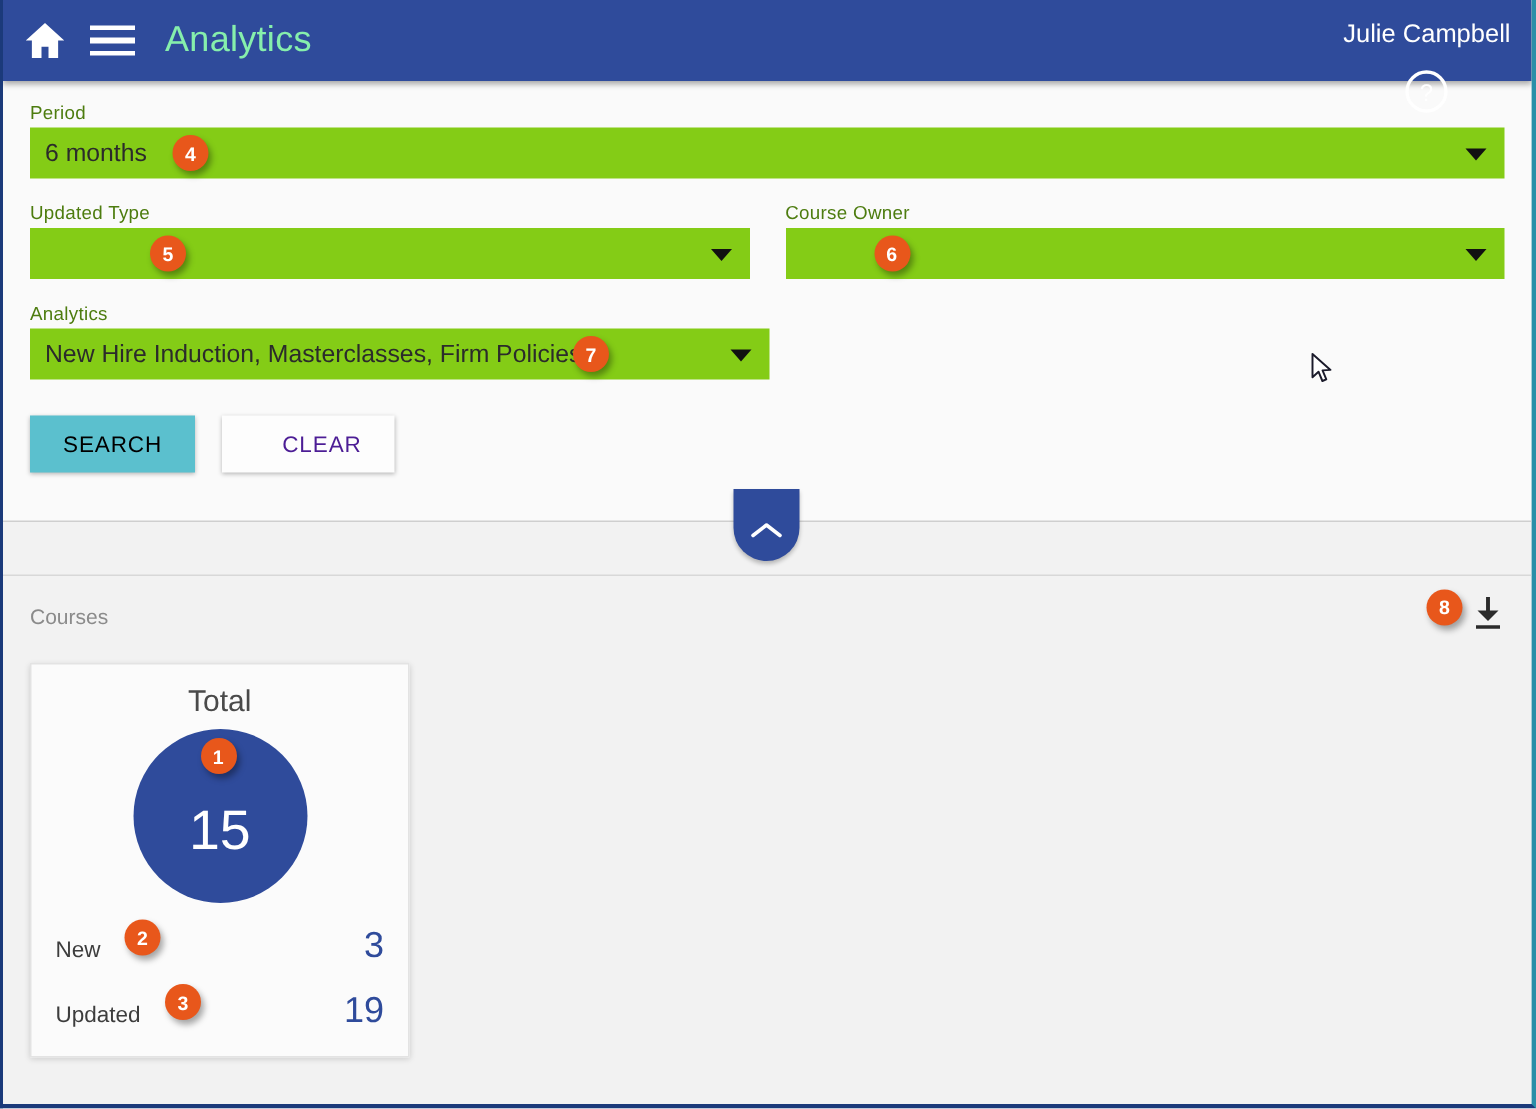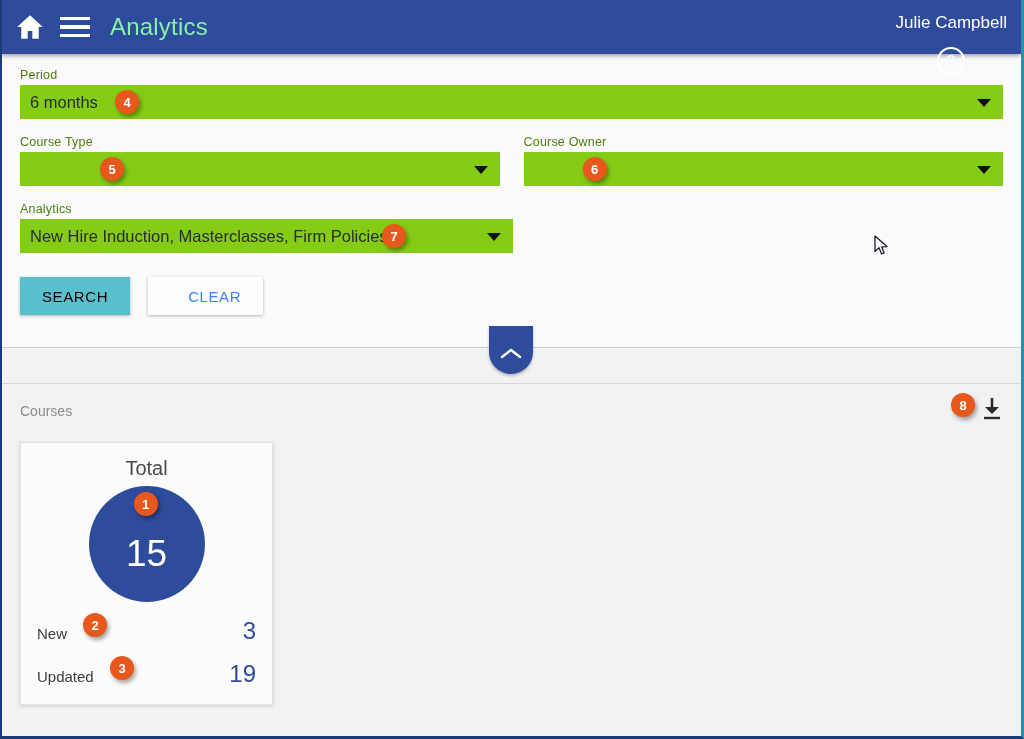--- a/index.html
+++ b/index.html
@@ -120,21 +120,21 @@
     border: none;
     height: 38px;
     padding: 0 22px;
     font-size: 15px;
     font-family: "Liberation Sans", sans-serif;
     letter-spacing: .6px;
     cursor: pointer;
     box-shadow: 0 1px 3px rgba(0,0,0,.28);
   }
   .btn-search { background: #5bc0ce; color: #000000; }
-  .btn-clear { background: #fdfdfd; color: #3b82f6; padding-left: 40px; }
+  .btn-clear { background: #fdfdfd; color: #4c1d95; padding-left: 40px; }
 
   
   .collapse-strip {
     position: relative;
     height: 36px;
     background: #f2f2f2;
     border-bottom: 1px solid #d8d8d8;
   }
   .collapse-btn {
     position: absolute;
@@ -269,21 +269,21 @@
       <div class="field-label">Period</div>
       <div class="select-box">
         <span class="select-val">6 months</span>
         <span class="caret"></span>
         <span class="badge" style="left:95px; top:5px;">4</span>
       </div>
     </div>
 
     <div class="row2">
       <div>
-        <div class="field-label">Course Type</div>
+        <div class="field-label">Updated Type</div>
         <div class="select-box">
           <span class="select-val"></span>
           <span class="caret"></span>
           <span class="badge" style="left:80px; top:5px;">5</span>
         </div>
       </div>
 
       <div>
         <div class="field-label">Course Owner</div>
         <div class="select-box">

